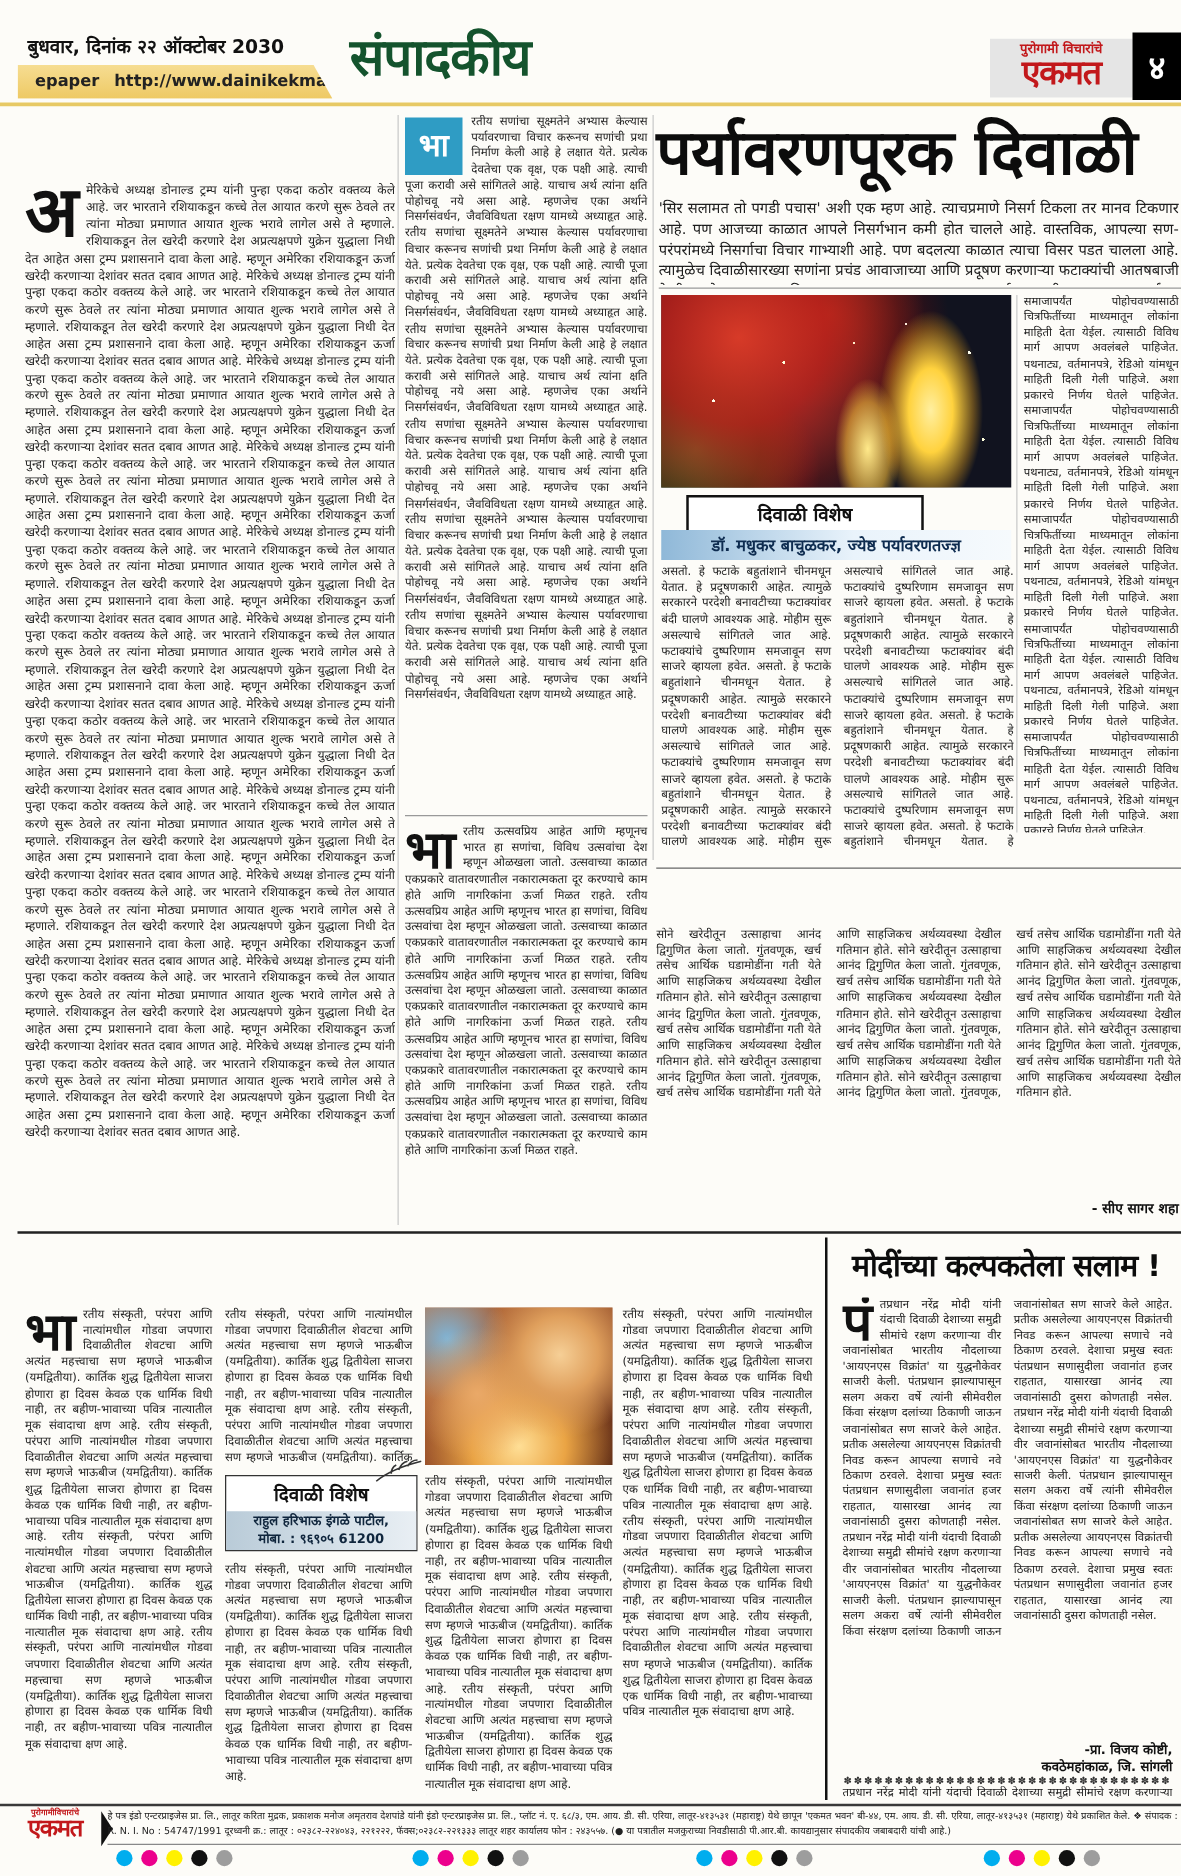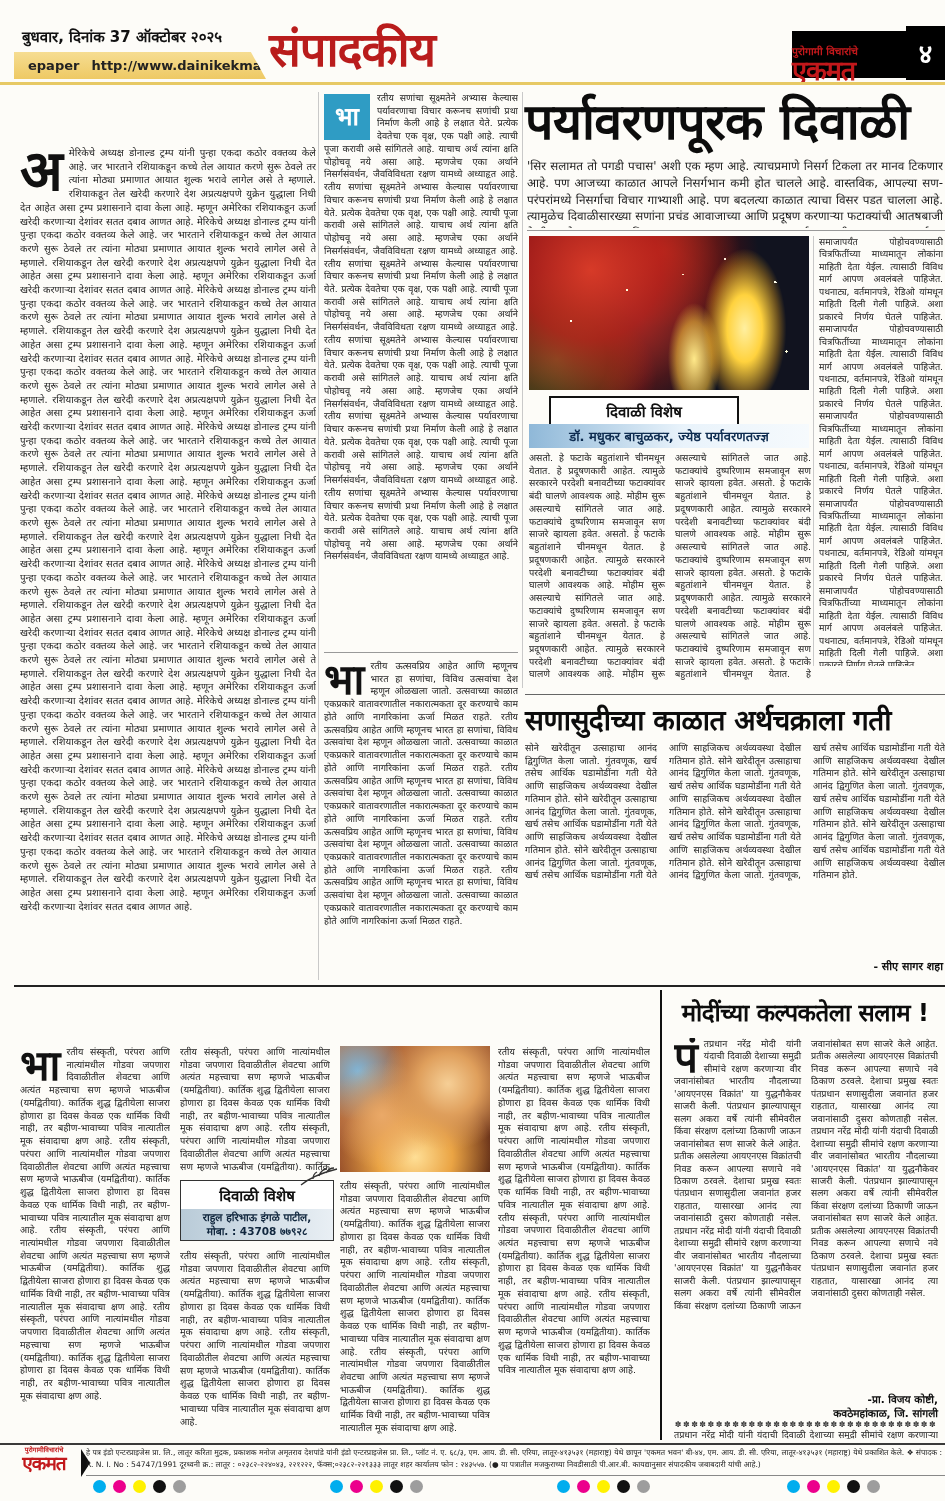--- a/index.html
+++ b/index.html
@@ -9,24 +9,24 @@
   
   .date-text{left:22px;top:26px;font-size:15px;font-weight:700;color:#111;}
   .epaper-ribbon{left:14px;top:52px;width:252px;height:27px;
       background:linear-gradient(180deg,#f6dd92,#eec964);
       clip-path:polygon(0 0,94% 0,100% 100%,0 100%);
       display:flex;align-items:center;gap:6px;padding-left:14px;box-sizing:border-box;}
   .epaper-label{font-size:13px;font-weight:700;color:#222;}
   .epaper-dot{width:13px;height:13px;border-radius:50%;background:#d21f1f;display:inline-block;
       box-shadow:inset 0 0 0 3px #d21f1f, inset 0 0 0 5px #fff;}
   .site-url{font-size:13px;font-weight:700;color:#222;text-decoration:none;}
-  .section-title{left:232px;top:16px;width:240px;text-align:center;font-size:47px;font-weight:800;
-      color:#b91c1c;letter-spacing:-1px;white-space:nowrap;}
-  .masthead-box{left:792px;top:31px;width:114px;height:47px;background:#000000;
-      text-align:left;line-height:1;padding-top:15px;box-sizing:border-box;}
+  .section-title{left:232px;top:16px;width:240px;text-align:center;font-size:41px;font-weight:800;
+      color:#14532d;letter-spacing:-1px;white-space:nowrap;}
+  .masthead-box{left:792px;top:31px;width:114px;height:47px;background:#e5e5e5;
+      text-align:center;line-height:1;padding-top:3px;box-sizing:border-box;}
   .masthead-tagline{font-size:10.5px;font-weight:700;color:#c2181b;}
   .masthead-name{font-size:27px;font-weight:800;color:#c2181b;letter-spacing:-1px;}
   .page-num{left:906px;top:26px;width:39px;height:54px;background:#000;color:#fff;
       display:flex;align-items:center;justify-content:center;font-size:26px;font-weight:700;}
   .gold-rule{left:0;top:82px;width:945px;height:3px;background:#e7c965;}
   
   .vrule{width:1px;background:#c9c9c9;}
   .hrule{height:1px;background:#999;}
   .hrule-dark{height:2px;background:#222;}
   
@@ -87,21 +87,21 @@
   .footer-line{left:86px;width:856px;font-size:7.6px;color:#222;white-space:nowrap;overflow:hidden;}
   .footer-hr{left:86px;top:1475px;width:859px;height:1px;background:#888;}
   .dots{display:flex;gap:7px;}
   .reg-dot{width:13px;height:13px;border-radius:50%;display:inline-block;}
 </style>
 </head>
 <body>
 
 <div class="page">
 
-  <div class="abs date-text">बुधवार, दिनांक 37 ऑक्टोबर २०२५</div>
+  <div class="abs date-text">बुधवार, दिनांक २२ ऑक्टोबर 2030</div>
   <div class="abs epaper-ribbon">
     <span class="epaper-label">epaper</span>
     <span class="epaper-dot"></span>
     <a class="site-url" href="#">http://www.dainikekmat.com</a>
   </div>
   <div class="abs section-title">संपादकीय</div>
   <div class="abs masthead-box">
     <div class="masthead-tagline">पुरोगामी विचारांचे</div>
     <div class="masthead-name">एकमत</div>
   </div>
@@ -129,41 +129,40 @@
   <div class="abs tag-box" style="left:549px;top:396px;width:190px;box-sizing:border-box;">दिवाळी विशेष</div>
   <div class="abs author-bar" style="left:529px;top:424px;width:280px;">डॉ. मधुकर बाचुळकर, ज्येष्ठ पर्यावरणतज्ज्ञ</div>
 
   <div class="abs bodytext" style="left:819px;top:236px;width:124px;height:430px;font-size:9.1px;">समाजापर्यंत पोहोचवण्यासाठी चित्रफितींच्या माध्यमातून लोकांना माहिती देता येईल. त्यासाठी विविध मार्ग आपण अवलंबले पाहिजेत. पथनाट्य, वर्तमानपत्रे, रेडिओ यांमधून माहिती दिली गेली पाहिजे. अशा प्रकारचे निर्णय घेतले पाहिजेत. समाजापर्यंत पोहोचवण्यासाठी चित्रफितींच्या माध्यमातून लोकांना माहिती देता येईल. त्यासाठी विविध मार्ग आपण अवलंबले पाहिजेत. पथनाट्य, वर्तमानपत्रे, रेडिओ यांमधून माहिती दिली गेली पाहिजे. अशा प्रकारचे निर्णय घेतले पाहिजेत. समाजापर्यंत पोहोचवण्यासाठी चित्रफितींच्या माध्यमातून लोकांना माहिती देता येईल. त्यासाठी विविध मार्ग आपण अवलंबले पाहिजेत. पथनाट्य, वर्तमानपत्रे, रेडिओ यांमधून माहिती दिली गेली पाहिजे. अशा प्रकारचे निर्णय घेतले पाहिजेत. समाजापर्यंत पोहोचवण्यासाठी चित्रफितींच्या माध्यमातून लोकांना माहिती देता येईल. त्यासाठी विविध मार्ग आपण अवलंबले पाहिजेत. पथनाट्य, वर्तमानपत्रे, रेडिओ यांमधून माहिती दिली गेली पाहिजे. अशा प्रकारचे निर्णय घेतले पाहिजेत. समाजापर्यंत पोहोचवण्यासाठी चित्रफितींच्या माध्यमातून लोकांना माहिती देता येईल. त्यासाठी विविध मार्ग आपण अवलंबले पाहिजेत. पथनाट्य, वर्तमानपत्रे, रेडिओ यांमधून माहिती दिली गेली पाहिजे. अशा प्रकारचे निर्णय घेतले पाहिजेत.</div>
   <div class="abs bodytext cols2" style="left:529px;top:452px;width:282px;height:236px;">असतो. हे फटाके बहुतांशाने चीनमधून येतात. हे प्रदूषणकारी आहेत. त्यामुळे सरकारने परदेशी बनावटीच्या फटाक्यांवर बंदी घालणे आवश्यक आहे. मोहीम सुरू असल्याचे सांगितले जात आहे. फटाक्यांचे दुष्परिणाम समजावून सण साजरे व्हायला हवेत. असतो. हे फटाके बहुतांशाने चीनमधून येतात. हे प्रदूषणकारी आहेत. त्यामुळे सरकारने परदेशी बनावटीच्या फटाक्यांवर बंदी घालणे आवश्यक आहे. मोहीम सुरू असल्याचे सांगितले जात आहे. फटाक्यांचे दुष्परिणाम समजावून सण साजरे व्हायला हवेत. असतो. हे फटाके बहुतांशाने चीनमधून येतात. हे प्रदूषणकारी आहेत. त्यामुळे सरकारने परदेशी बनावटीच्या फटाक्यांवर बंदी घालणे आवश्यक आहे. मोहीम सुरू असल्याचे सांगितले जात आहे. फटाक्यांचे दुष्परिणाम समजावून सण साजरे व्हायला हवेत. असतो. हे फटाके बहुतांशाने चीनमधून येतात. हे प्रदूषणकारी आहेत. त्यामुळे सरकारने परदेशी बनावटीच्या फटाक्यांवर बंदी घालणे आवश्यक आहे. मोहीम सुरू असल्याचे सांगितले जात आहे. फटाक्यांचे दुष्परिणाम समजावून सण साजरे व्हायला हवेत. असतो. हे फटाके बहुतांशाने चीनमधून येतात. हे प्रदूषणकारी आहेत. त्यामुळे सरकारने परदेशी बनावटीच्या फटाक्यांवर बंदी घालणे आवश्यक आहे. मोहीम सुरू असल्याचे सांगितले जात आहे. फटाक्यांचे दुष्परिणाम समजावून सण साजरे व्हायला हवेत. असतो. हे फटाके बहुतांशाने चीनमधून येतात. हे प्रदूषणकारी आहेत. त्यामुळे सरकारने परदेशी बनावटीच्या फटाक्यांवर बंदी घालणे आवश्यक आहे. मोहीम सुरू असल्याचे सांगितले जात आहे. फटाक्यांचे दुष्परिणाम समजावून सण साजरे व्हायला हवेत.</div>
 
   <div class="abs bodytext" style="left:324px;top:660px;width:194px;height:320px;">
     <span class="dc dc-md">भा</span><span>रतीय ऊत्सवप्रिय आहेत आणि म्हणूनच भारत हा सणांचा, विविध उत्सवांचा देश म्हणून ओळखला जातो. उत्सवाच्या काळात एकप्रकारे वातावरणातील नकारात्मकता दूर करण्याचे काम होते आणि नागरिकांना ऊर्जा मिळत राहते. रतीय ऊत्सवप्रिय आहेत आणि म्हणूनच भारत हा सणांचा, विविध उत्सवांचा देश म्हणून ओळखला जातो. उत्सवाच्या काळात एकप्रकारे वातावरणातील नकारात्मकता दूर करण्याचे काम होते आणि नागरिकांना ऊर्जा मिळत राहते. रतीय ऊत्सवप्रिय आहेत आणि म्हणूनच भारत हा सणांचा, विविध उत्सवांचा देश म्हणून ओळखला जातो. उत्सवाच्या काळात एकप्रकारे वातावरणातील नकारात्मकता दूर करण्याचे काम होते आणि नागरिकांना ऊर्जा मिळत राहते. रतीय ऊत्सवप्रिय आहेत आणि म्हणूनच भारत हा सणांचा, विविध उत्सवांचा देश म्हणून ओळखला जातो. उत्सवाच्या काळात एकप्रकारे वातावरणातील नकारात्मकता दूर करण्याचे काम होते आणि नागरिकांना ऊर्जा मिळत राहते. रतीय ऊत्सवप्रिय आहेत आणि म्हणूनच भारत हा सणांचा, विविध उत्सवांचा देश म्हणून ओळखला जातो. उत्सवाच्या काळात एकप्रकारे वातावरणातील नकारात्मकता दूर करण्याचे काम होते आणि नागरिकांना ऊर्जा मिळत राहते.</span>
   </div>
   <div class="abs hrule" style="left:525px;top:694px;width:420px;background:#666;"></div>
-  <div class="abs headline" style="left:525px;top:700px;width:420px;font-size:28px;">सणासुदीच्या काळात अर्थचक्राला गती</div>
   <div class="abs bodytext cols3" style="left:525px;top:742px;width:420px;height:214px;">सोने खरेदीतून उत्साहाचा आनंद द्विगुणित केला जातो. गुंतवणूक, खर्च तसेच आर्थिक घडामोडींना गती येते आणि साहजिकच अर्थव्यवस्था देखील गतिमान होते. सोने खरेदीतून उत्साहाचा आनंद द्विगुणित केला जातो. गुंतवणूक, खर्च तसेच आर्थिक घडामोडींना गती येते आणि साहजिकच अर्थव्यवस्था देखील गतिमान होते. सोने खरेदीतून उत्साहाचा आनंद द्विगुणित केला जातो. गुंतवणूक, खर्च तसेच आर्थिक घडामोडींना गती येते आणि साहजिकच अर्थव्यवस्था देखील गतिमान होते. सोने खरेदीतून उत्साहाचा आनंद द्विगुणित केला जातो. गुंतवणूक, खर्च तसेच आर्थिक घडामोडींना गती येते आणि साहजिकच अर्थव्यवस्था देखील गतिमान होते. सोने खरेदीतून उत्साहाचा आनंद द्विगुणित केला जातो. गुंतवणूक, खर्च तसेच आर्थिक घडामोडींना गती येते आणि साहजिकच अर्थव्यवस्था देखील गतिमान होते. सोने खरेदीतून उत्साहाचा आनंद द्विगुणित केला जातो. गुंतवणूक, खर्च तसेच आर्थिक घडामोडींना गती येते आणि साहजिकच अर्थव्यवस्था देखील गतिमान होते. सोने खरेदीतून उत्साहाचा आनंद द्विगुणित केला जातो. गुंतवणूक, खर्च तसेच आर्थिक घडामोडींना गती येते आणि साहजिकच अर्थव्यवस्था देखील गतिमान होते. सोने खरेदीतून उत्साहाचा आनंद द्विगुणित केला जातो. गुंतवणूक, खर्च तसेच आर्थिक घडामोडींना गती येते आणि साहजिकच अर्थव्यवस्था देखील गतिमान होते.</div>
   <div class="abs byline" style="left:775px;top:958px;width:168px;">- सीए सागर शहा</div>
 
   <div class="abs hrule-dark" style="left:14px;top:985px;width:931px;"></div>
   <div class="abs" style="left:660px;top:990px;width:2px;height:450px;background:#111;"></div>
 
 
   <div class="abs bodytext" style="left:20px;top:1046px;width:150px;height:392px;">
     <span class="dc dc-md">भा</span><span>रतीय संस्कृती, परंपरा आणि नात्यांमधील गोडवा जपणारा दिवाळीतील शेवटचा आणि अत्यंत महत्त्वाचा सण म्हणजे भाऊबीज (यमद्वितीया). कार्तिक शुद्ध द्वितीयेला साजरा होणारा हा दिवस केवळ एक धार्मिक विधी नाही, तर बहीण-भावाच्या पवित्र नात्यातील मूक संवादाचा क्षण आहे. रतीय संस्कृती, परंपरा आणि नात्यांमधील गोडवा जपणारा दिवाळीतील शेवटचा आणि अत्यंत महत्त्वाचा सण म्हणजे भाऊबीज (यमद्वितीया). कार्तिक शुद्ध द्वितीयेला साजरा होणारा हा दिवस केवळ एक धार्मिक विधी नाही, तर बहीण-भावाच्या पवित्र नात्यातील मूक संवादाचा क्षण आहे. रतीय संस्कृती, परंपरा आणि नात्यांमधील गोडवा जपणारा दिवाळीतील शेवटचा आणि अत्यंत महत्त्वाचा सण म्हणजे भाऊबीज (यमद्वितीया). कार्तिक शुद्ध द्वितीयेला साजरा होणारा हा दिवस केवळ एक धार्मिक विधी नाही, तर बहीण-भावाच्या पवित्र नात्यातील मूक संवादाचा क्षण आहे. रतीय संस्कृती, परंपरा आणि नात्यांमधील गोडवा जपणारा दिवाळीतील शेवटचा आणि अत्यंत महत्त्वाचा सण म्हणजे भाऊबीज (यमद्वितीया). कार्तिक शुद्ध द्वितीयेला साजरा होणारा हा दिवस केवळ एक धार्मिक विधी नाही, तर बहीण-भावाच्या पवित्र नात्यातील मूक संवादाचा क्षण आहे.</span>
   </div>
 
   <div class="abs bodytext" style="left:180px;top:1046px;width:150px;height:126px;">रतीय संस्कृती, परंपरा आणि नात्यांमधील गोडवा जपणारा दिवाळीतील शेवटचा आणि अत्यंत महत्त्वाचा सण म्हणजे भाऊबीज (यमद्वितीया). कार्तिक शुद्ध द्वितीयेला साजरा होणारा हा दिवस केवळ एक धार्मिक विधी नाही, तर बहीण-भावाच्या पवित्र नात्यातील मूक संवादाचा क्षण आहे. रतीय संस्कृती, परंपरा आणि नात्यांमधील गोडवा जपणारा दिवाळीतील शेवटचा आणि अत्यंत महत्त्वाचा सण म्हणजे भाऊबीज (यमद्वितीया). कार्तिक शुद्ध द्वितीयेला साजरा होणारा हा दिवस केवळ एक धार्मिक विधी नाही, तर बहीण-भावाच्या पवित्र नात्यातील मूक संवादाचा क्षण आहे.</div>
   <div class="abs special-box" style="left:180px;top:1180px;width:152px;">
     <svg class="branch-icon" width="40" height="22" viewBox="0 0 40 22">
       <path d="M2 20 Q14 10 38 4 M20 11 q2 -6 7 -7 M27 8 q3 -5 8 -5 M14 14 q0 -5 4 -7" fill="none" stroke="#333" stroke-width="1.3"></path>
     </svg>
     <div class="tag">दिवाळी विशेष</div>
     <div class="auth">
       <div>राहुल हरिभाऊ इंगळे पाटील,</div>
-      <div>मोबा. : 43708 ७७९२८</div>
+      <div>मोबा. : ९६९०५ 61200</div>
     </div>
   </div>
   <div class="abs bodytext" style="left:180px;top:1250px;width:150px;height:188px;">रतीय संस्कृती, परंपरा आणि नात्यांमधील गोडवा जपणारा दिवाळीतील शेवटचा आणि अत्यंत महत्त्वाचा सण म्हणजे भाऊबीज (यमद्वितीया). कार्तिक शुद्ध द्वितीयेला साजरा होणारा हा दिवस केवळ एक धार्मिक विधी नाही, तर बहीण-भावाच्या पवित्र नात्यातील मूक संवादाचा क्षण आहे. रतीय संस्कृती, परंपरा आणि नात्यांमधील गोडवा जपणारा दिवाळीतील शेवटचा आणि अत्यंत महत्त्वाचा सण म्हणजे भाऊबीज (यमद्वितीया). कार्तिक शुद्ध द्वितीयेला साजरा होणारा हा दिवस केवळ एक धार्मिक विधी नाही, तर बहीण-भावाच्या पवित्र नात्यातील मूक संवादाचा क्षण आहे.</div>
 
   <div class="abs kids-photo"></div>
   <div class="abs bodytext" style="left:340px;top:1180px;width:150px;height:258px;">रतीय संस्कृती, परंपरा आणि नात्यांमधील गोडवा जपणारा दिवाळीतील शेवटचा आणि अत्यंत महत्त्वाचा सण म्हणजे भाऊबीज (यमद्वितीया). कार्तिक शुद्ध द्वितीयेला साजरा होणारा हा दिवस केवळ एक धार्मिक विधी नाही, तर बहीण-भावाच्या पवित्र नात्यातील मूक संवादाचा क्षण आहे. रतीय संस्कृती, परंपरा आणि नात्यांमधील गोडवा जपणारा दिवाळीतील शेवटचा आणि अत्यंत महत्त्वाचा सण म्हणजे भाऊबीज (यमद्वितीया). कार्तिक शुद्ध द्वितीयेला साजरा होणारा हा दिवस केवळ एक धार्मिक विधी नाही, तर बहीण-भावाच्या पवित्र नात्यातील मूक संवादाचा क्षण आहे. रतीय संस्कृती, परंपरा आणि नात्यांमधील गोडवा जपणारा दिवाळीतील शेवटचा आणि अत्यंत महत्त्वाचा सण म्हणजे भाऊबीज (यमद्वितीया). कार्तिक शुद्ध द्वितीयेला साजरा होणारा हा दिवस केवळ एक धार्मिक विधी नाही, तर बहीण-भावाच्या पवित्र नात्यातील मूक संवादाचा क्षण आहे.</div>
   <div class="abs bodytext" style="left:498px;top:1046px;width:152px;height:392px;">रतीय संस्कृती, परंपरा आणि नात्यांमधील गोडवा जपणारा दिवाळीतील शेवटचा आणि अत्यंत महत्त्वाचा सण म्हणजे भाऊबीज (यमद्वितीया). कार्तिक शुद्ध द्वितीयेला साजरा होणारा हा दिवस केवळ एक धार्मिक विधी नाही, तर बहीण-भावाच्या पवित्र नात्यातील मूक संवादाचा क्षण आहे. रतीय संस्कृती, परंपरा आणि नात्यांमधील गोडवा जपणारा दिवाळीतील शेवटचा आणि अत्यंत महत्त्वाचा सण म्हणजे भाऊबीज (यमद्वितीया). कार्तिक शुद्ध द्वितीयेला साजरा होणारा हा दिवस केवळ एक धार्मिक विधी नाही, तर बहीण-भावाच्या पवित्र नात्यातील मूक संवादाचा क्षण आहे. रतीय संस्कृती, परंपरा आणि नात्यांमधील गोडवा जपणारा दिवाळीतील शेवटचा आणि अत्यंत महत्त्वाचा सण म्हणजे भाऊबीज (यमद्वितीया). कार्तिक शुद्ध द्वितीयेला साजरा होणारा हा दिवस केवळ एक धार्मिक विधी नाही, तर बहीण-भावाच्या पवित्र नात्यातील मूक संवादाचा क्षण आहे. रतीय संस्कृती, परंपरा आणि नात्यांमधील गोडवा जपणारा दिवाळीतील शेवटचा आणि अत्यंत महत्त्वाचा सण म्हणजे भाऊबीज (यमद्वितीया). कार्तिक शुद्ध द्वितीयेला साजरा होणारा हा दिवस केवळ एक धार्मिक विधी नाही, तर बहीण-भावाच्या पवित्र नात्यातील मूक संवादाचा क्षण आहे.</div>
 
   <div class="abs headline" style="left:672px;top:995px;width:266px;font-size:24px;text-align:center;">मोदींच्या कल्पकतेला सलाम !</div>
   <div class="abs bodytext cols2" style="left:674px;top:1038px;width:264px;height:350px;font-size:9.1px;">

